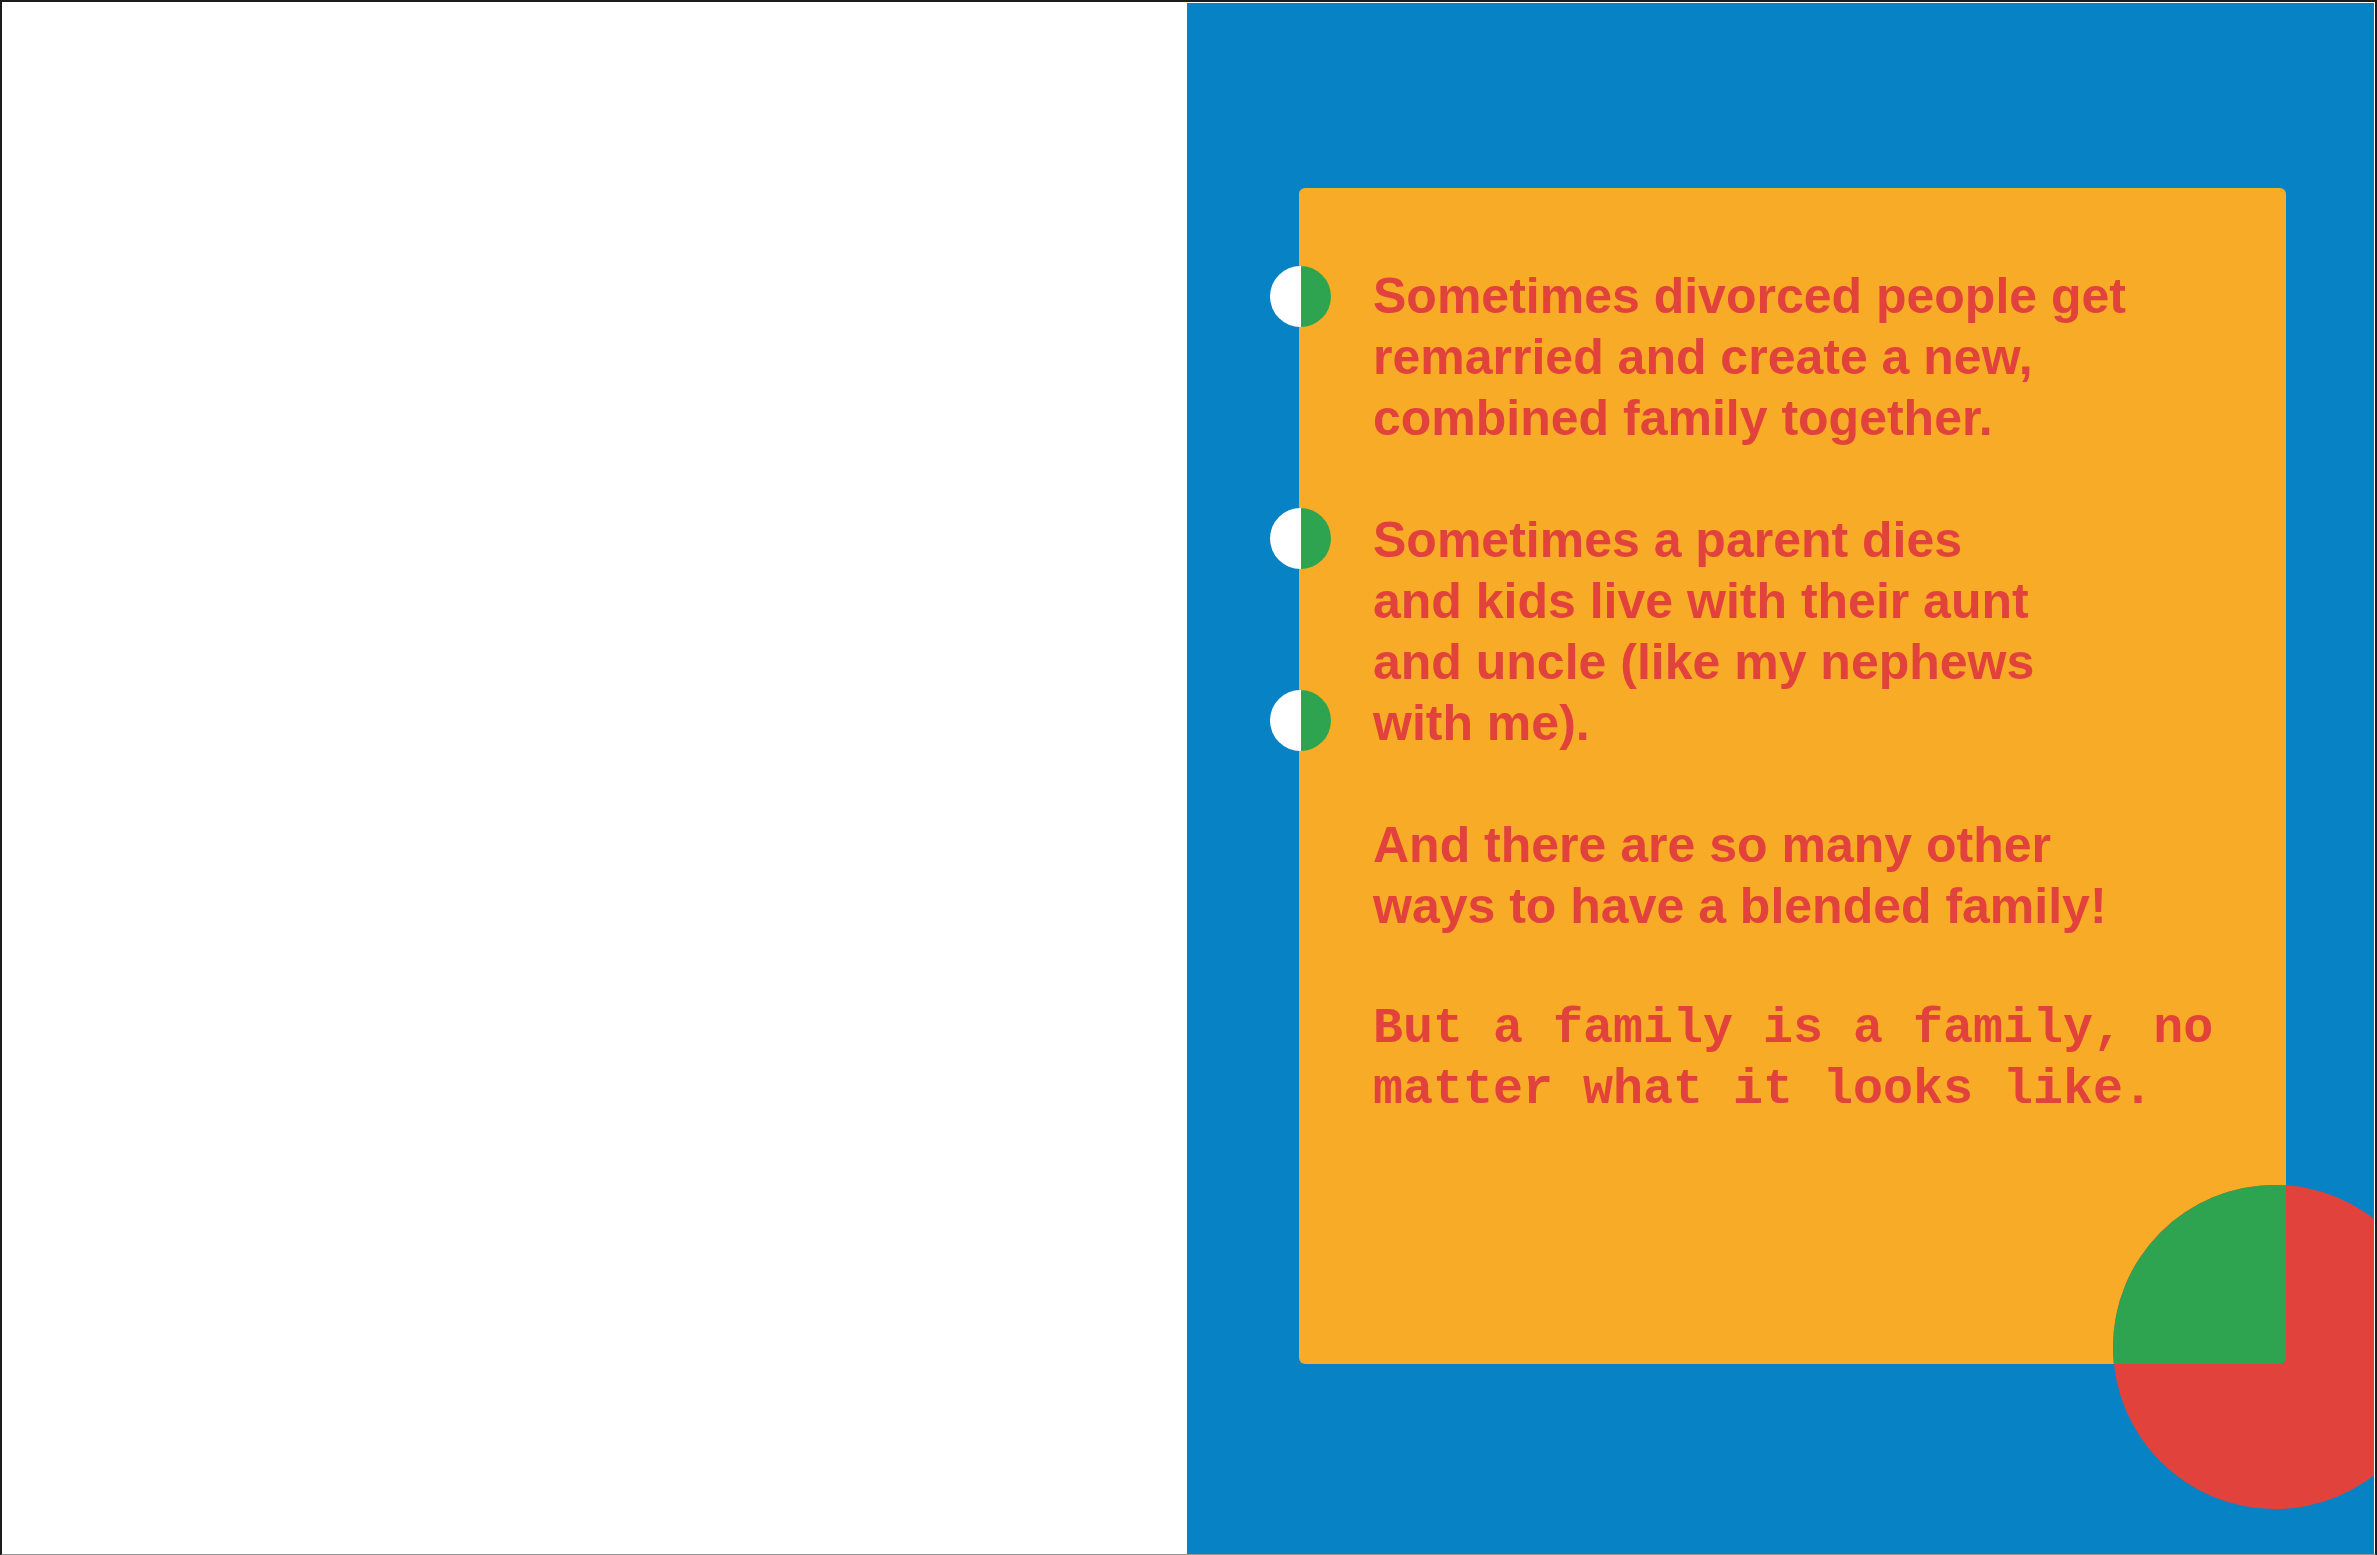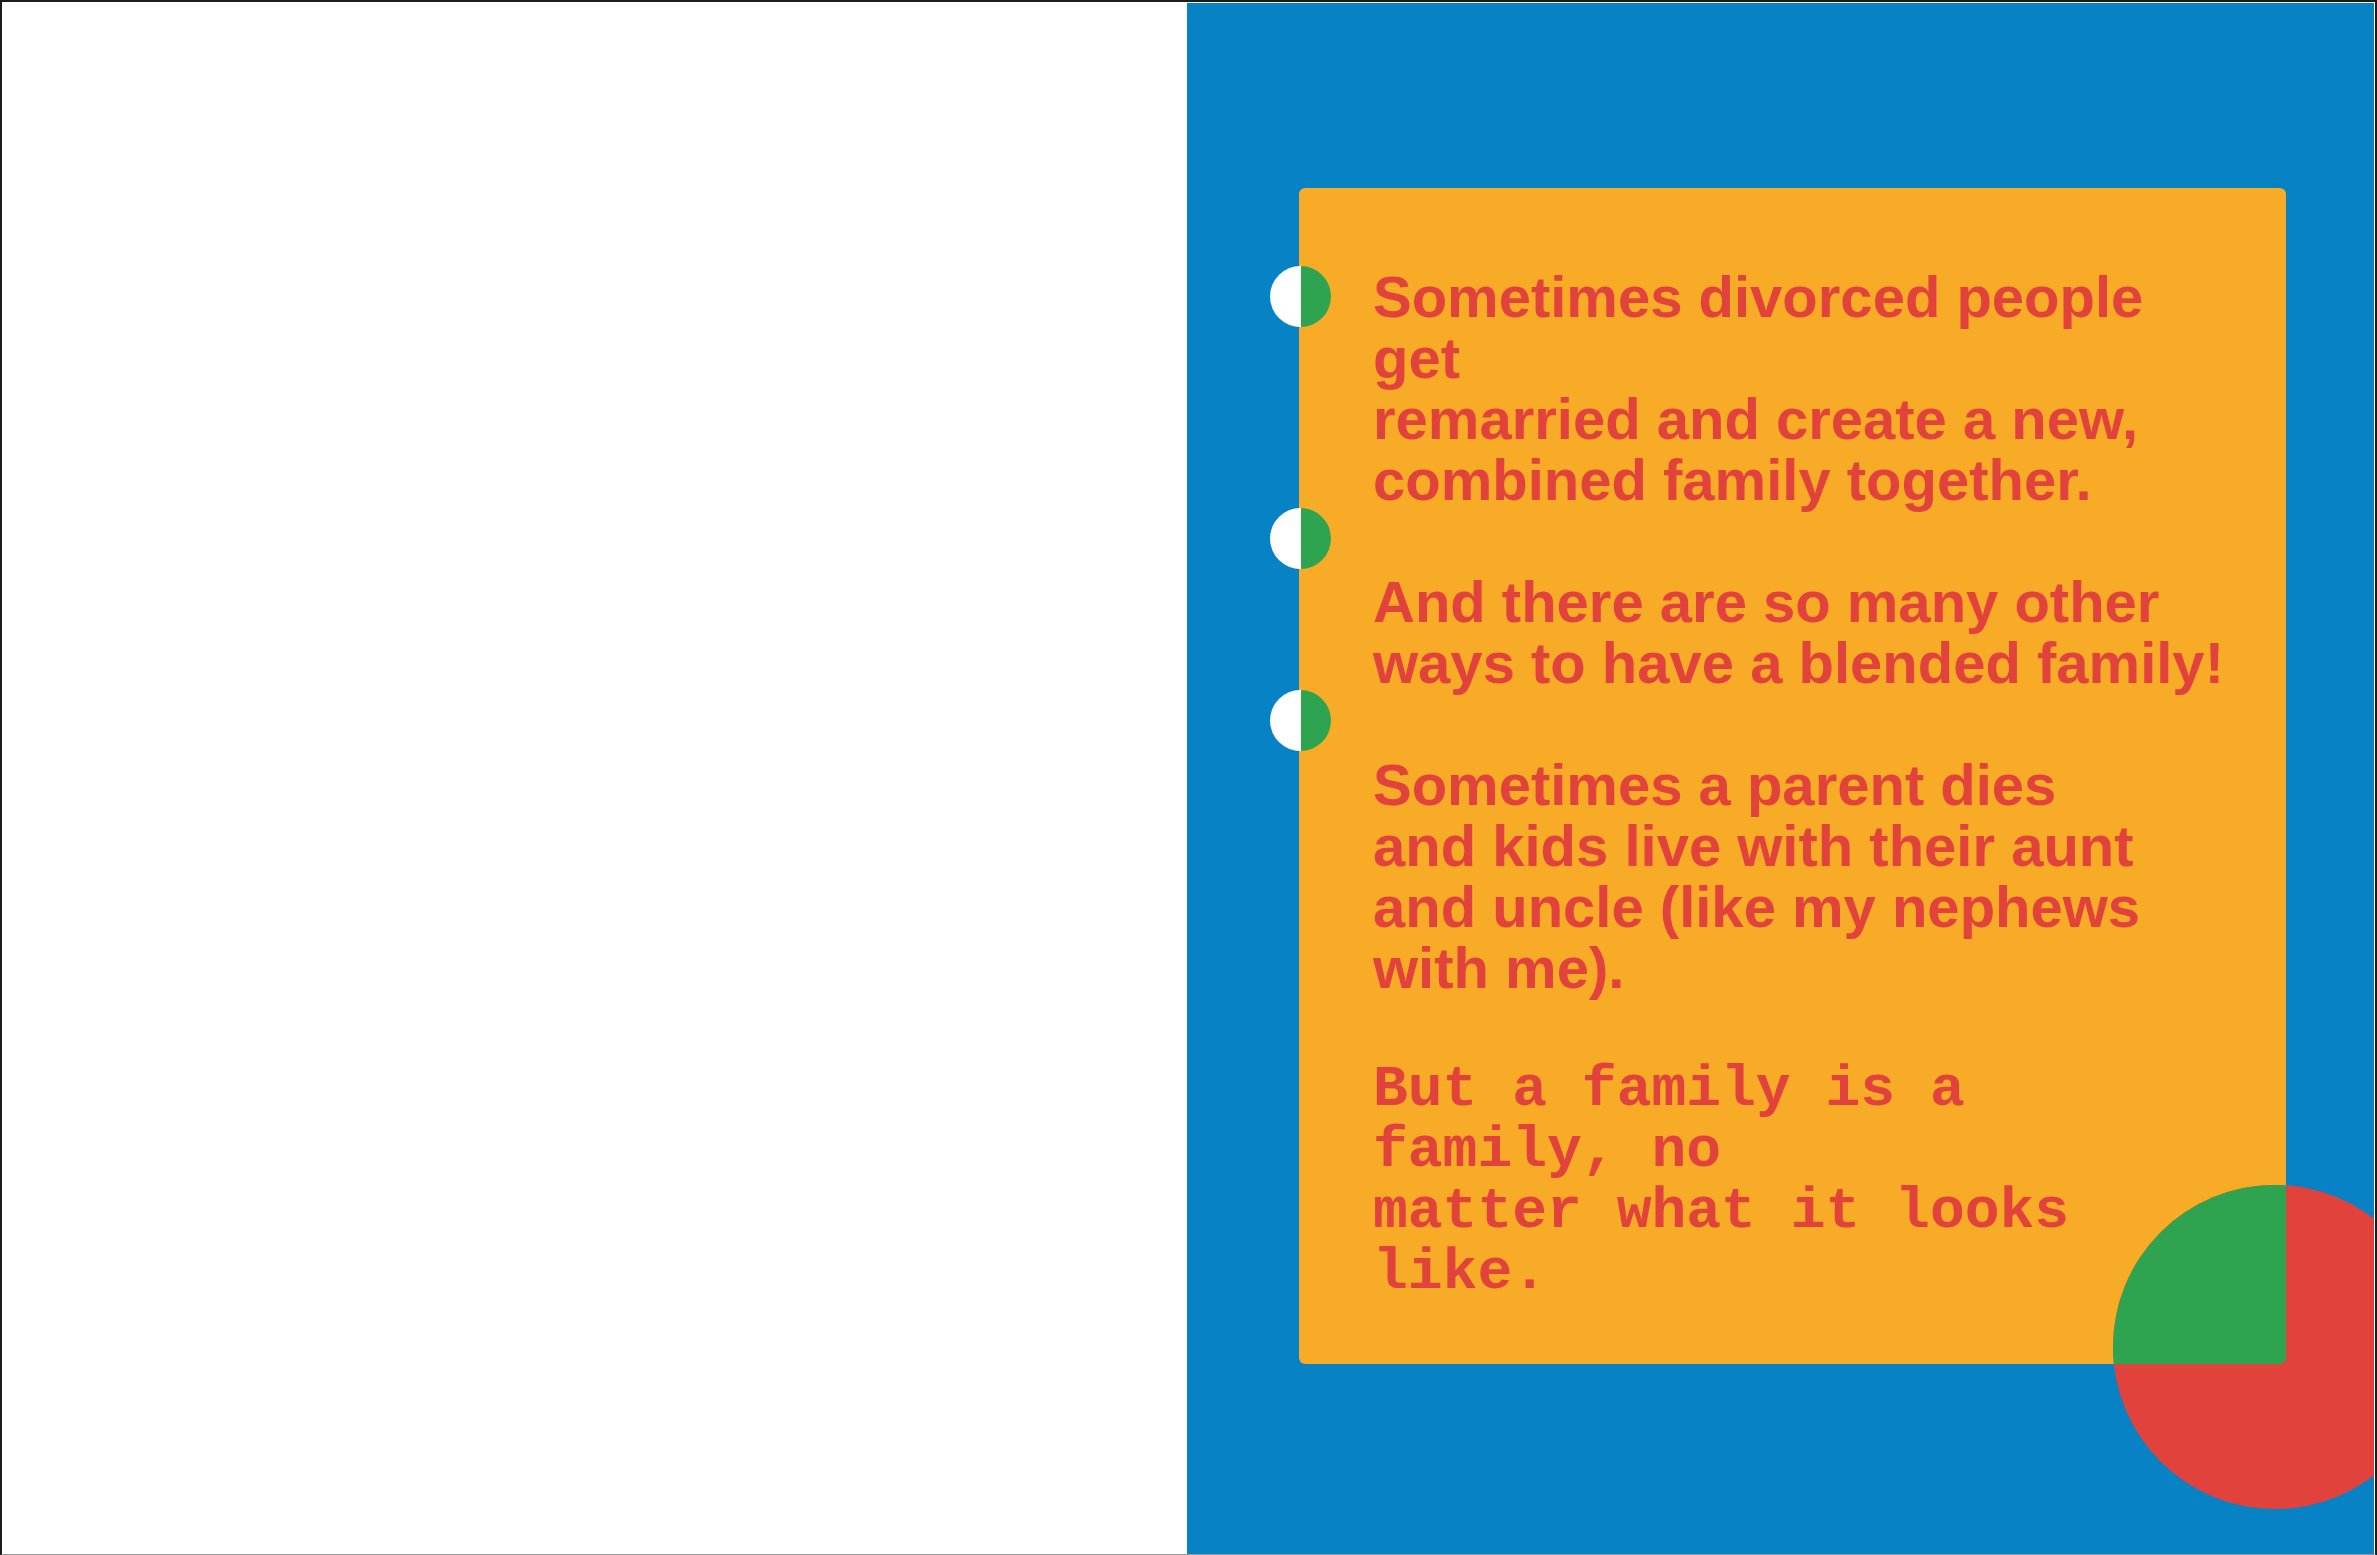--- a/index.html
+++ b/index.html
@@ -94,21 +94,21 @@
     z-index: 5;
   }
   
   .card-text {
     position: absolute;
     left: 1373px;
     top: 266px;
     width: 867px;
     z-index: 5;
     color: var(--red);
-    font-size: 58px;
+    font-size: 50px;
     line-height: 61px;
     font-weight: 700;
     letter-spacing: 0px;
   }
   .para {
     white-space: pre-line;
     margin: 0 0 61px 0;
   }
   .para:last-child { margin-bottom: 0; font-family: Liberation Mono, monospace; }
   
@@ -142,26 +142,26 @@
   </div>
 
   <div class="bullet b1"></div>
   <div class="bullet b2"></div>
   <div class="bullet b3"></div>
 
   <div class="card-text">
     <p class="para">Sometimes divorced people get
 remarried and create a new,
 combined family together.</p>
-    <p class="para">And there are so many other
-ways to have a blended family!</p>
     <p class="para">Sometimes a parent dies
 and kids live with their aunt
 and uncle (like my nephews
 with me).</p>
+    <p class="para">And there are so many other
+ways to have a blended family!</p>
     <p class="para">But a family is a family, no
 matter what it looks like.</p>
   </div>
 
   <div class="frame"></div>
 
 </div>
 
 
 </body></html>

